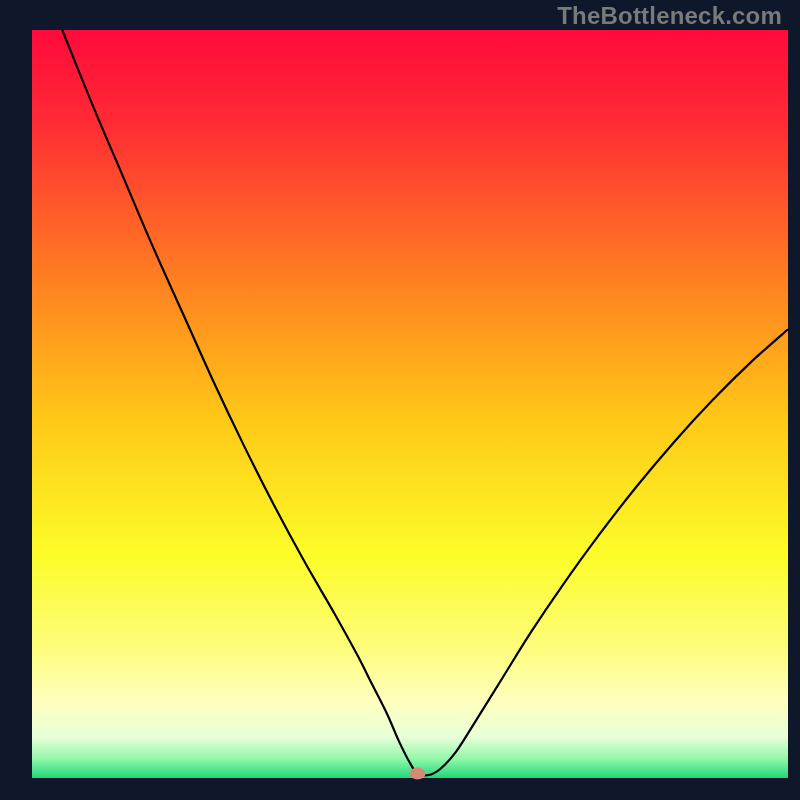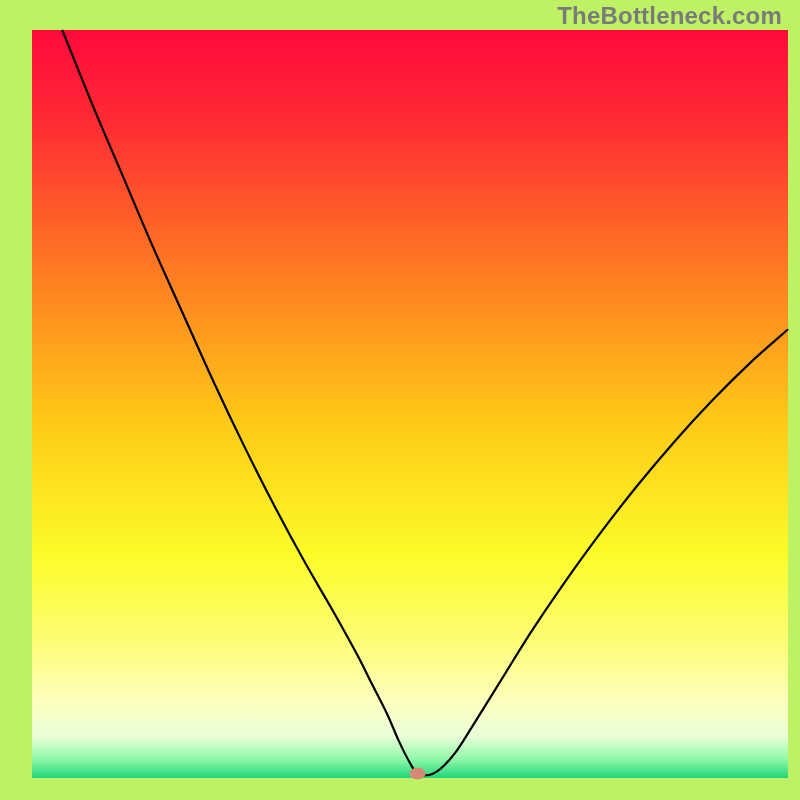--- a/index.html
+++ b/index.html
@@ -6,21 +6,21 @@
     margin: 0;
     padding: 0;
     width: 800px;
     height: 800px;
     background: #000;
   }
   .frame {
     position: relative;
     width: 800px;
     height: 800px;
-    background: #bef264;
+    background: #0f172a;
   }
   .watermark {
     position: absolute;
     top: 2px;
     right: 18px;
     font-family: Arial, Helvetica, sans-serif;
     font-size: 24px;
     font-weight: bold;
     color: #7a7a7a;
     letter-spacing: 0.2px;

